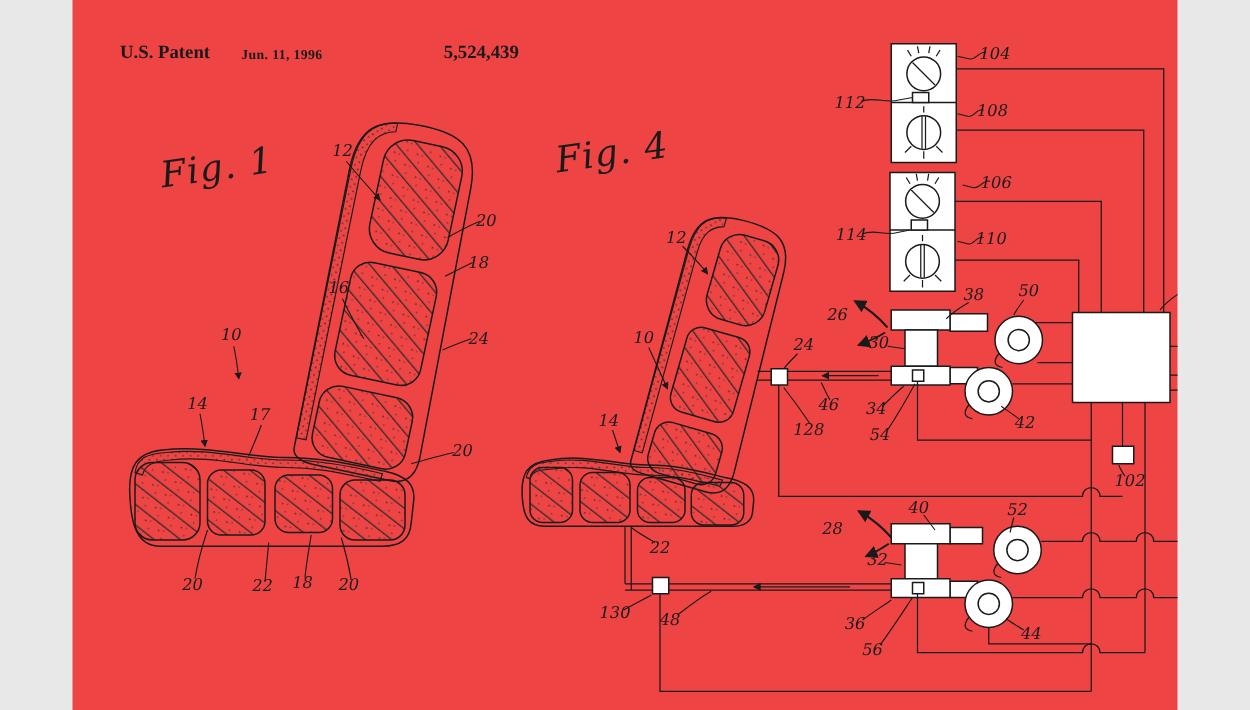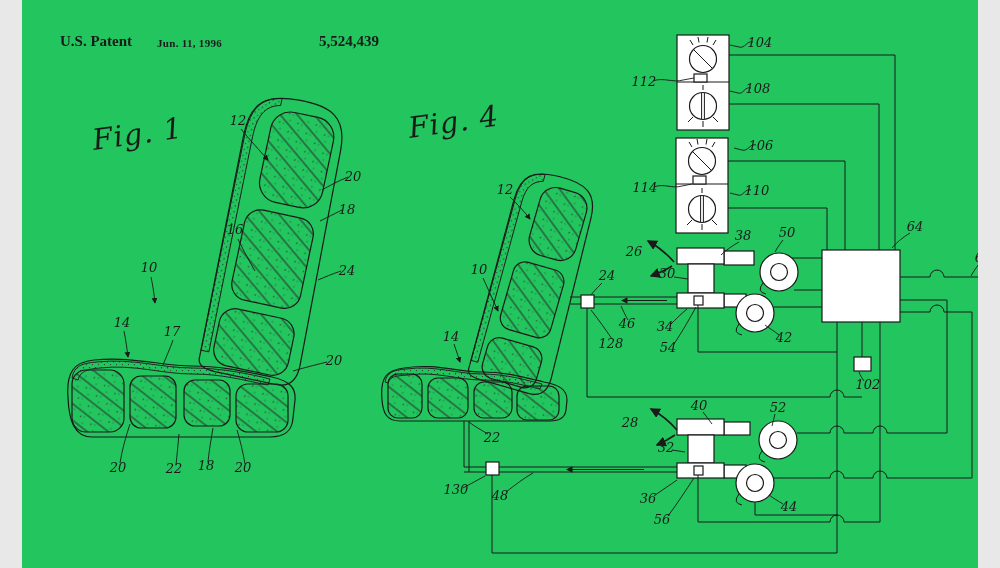--- a/index.html
+++ b/index.html
@@ -1,16 +1,16 @@
 <!DOCTYPE html>
 <html><head>
 <meta charset="utf-8">
 <style>
   html,body{margin:0;padding:0;background:#e8e8e8;}
-  .sheet{position:relative;width:956px;height:568px;background:#22c55e;margin:0 auto;
+  .sheet{position:relative;width:884px;height:568px;background:#ef4444;margin:0 auto;
          font-family:"Liberation Serif", serif;overflow:hidden;}
   svg{position:absolute;left:0;top:0;}
   text{fill:#1a1a1a;}
   .hdr-main{font-size:15px;font-weight:bold;}
   .hdr-date{font-size:11px;font-weight:bold;letter-spacing:.3px;}
   .hdr-num{font-size:15px;font-weight:bold;}
   .caption{font-size:29px;font-style:italic;font-family:"DejaVu Serif",serif;letter-spacing:1px;}
   .ref{font-size:13px;font-style:italic;font-family:"DejaVu Serif",serif;text-anchor:middle;}
   .ink{stroke:#1a1a1a;fill:none;stroke-width:1.2;}
   .inkthin{stroke:#1a1a1a;fill:none;stroke-width:1;}

